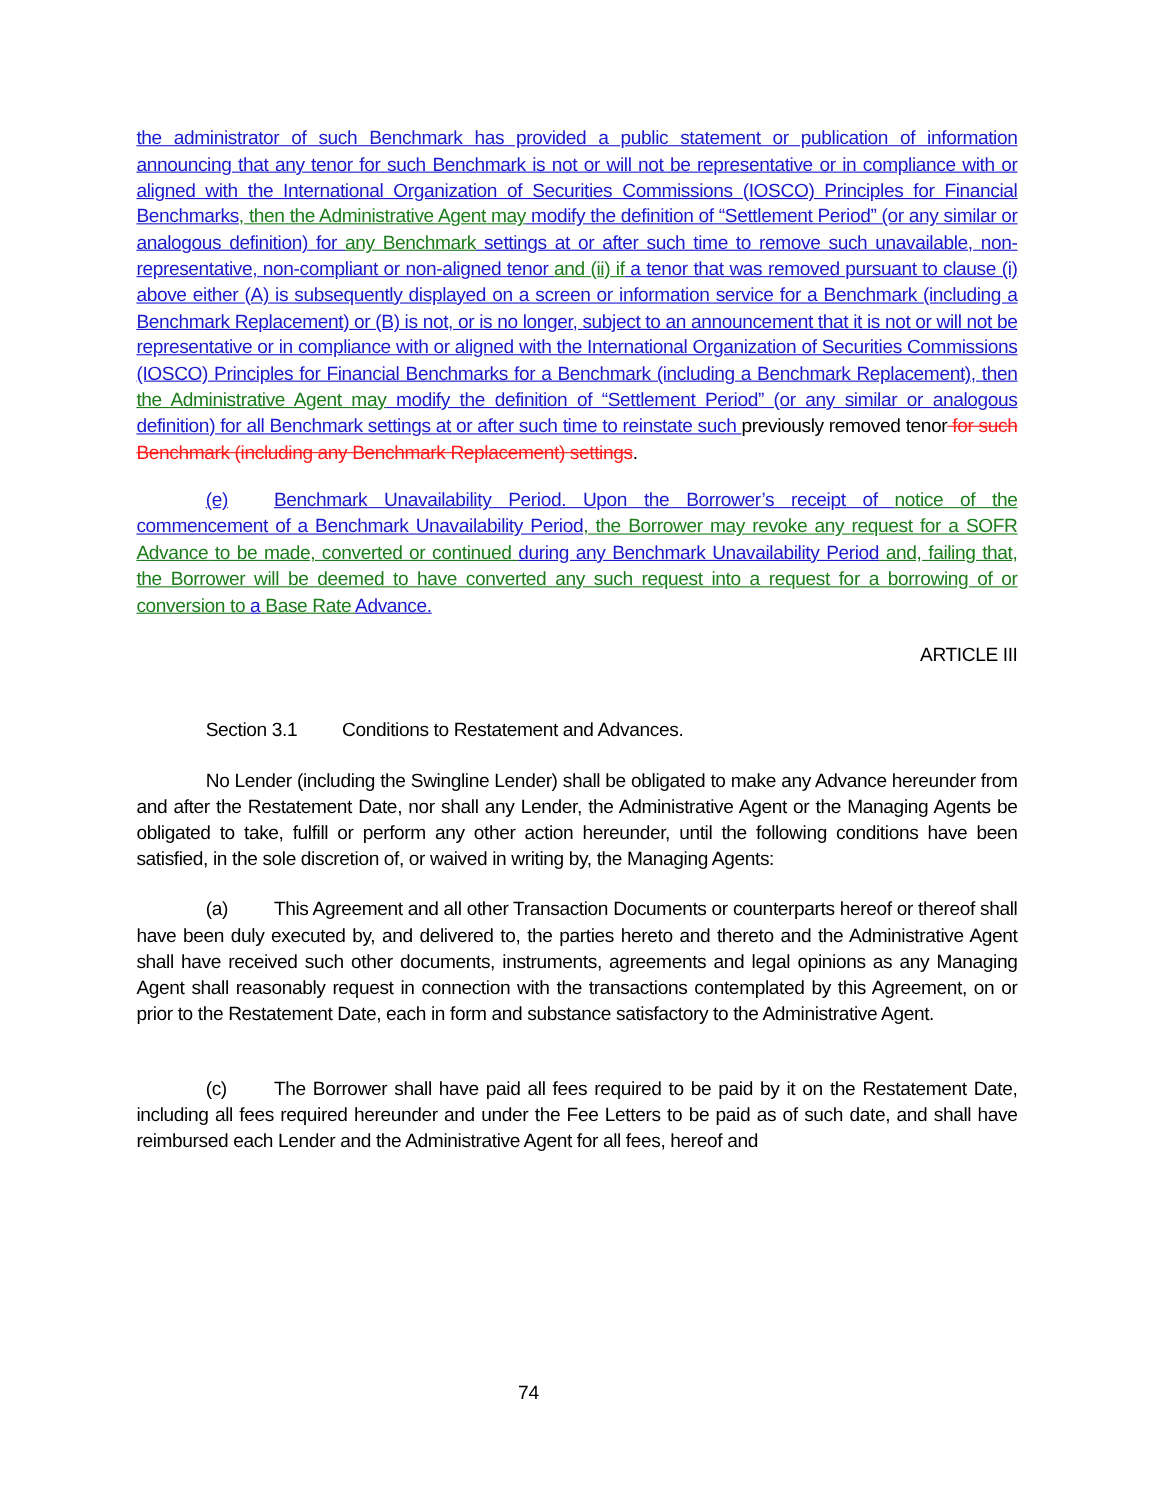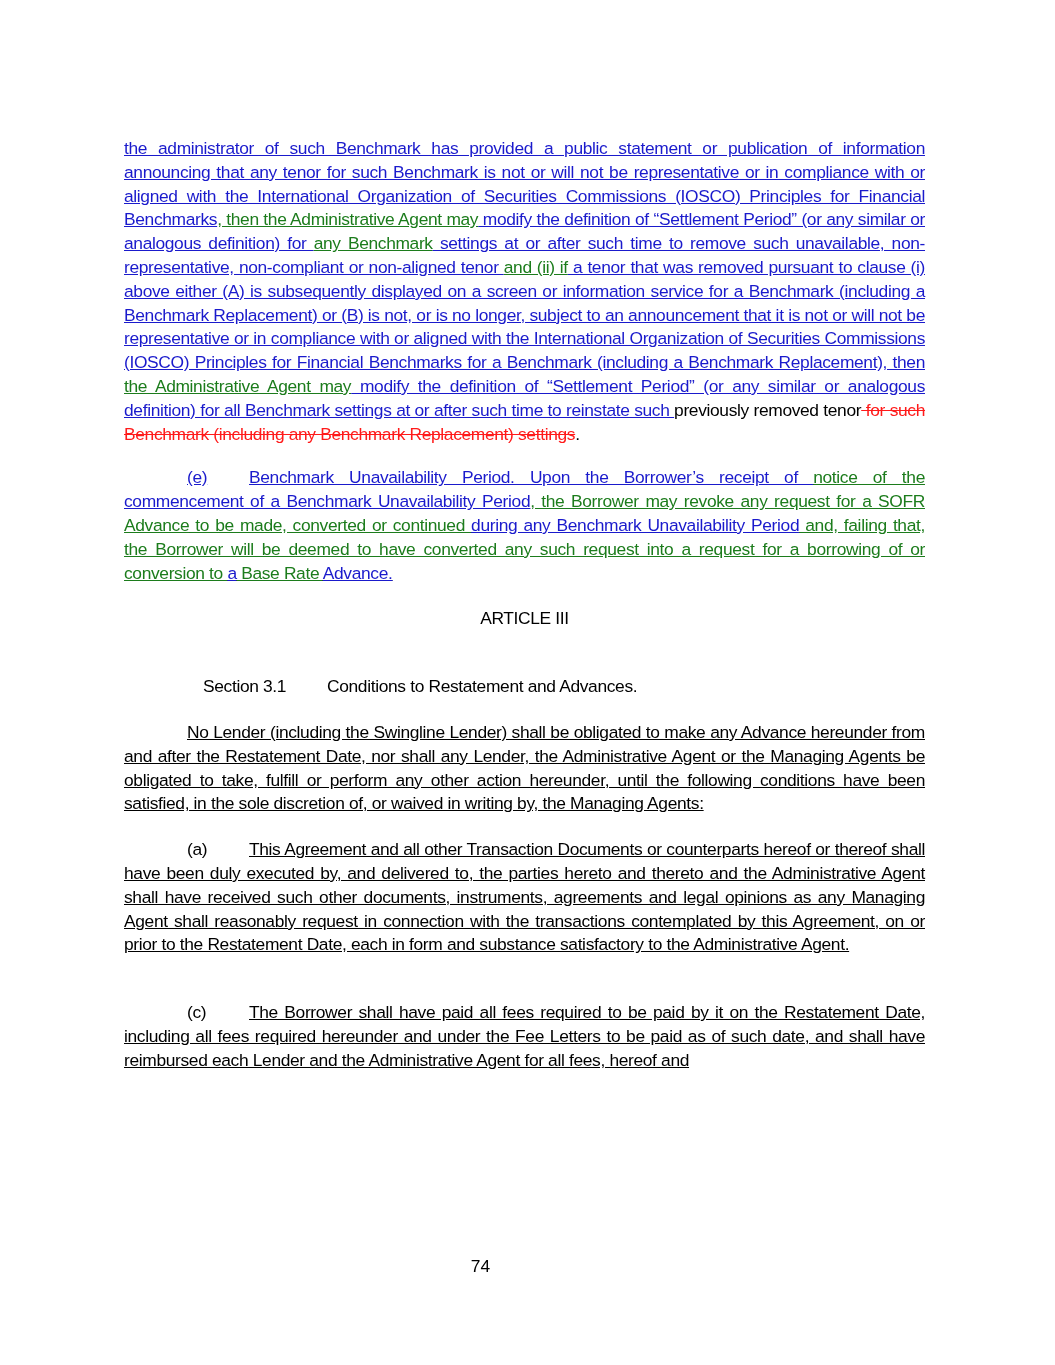--- a/index.html
+++ b/index.html
@@ -2,38 +2,38 @@
 <html><head>
 <meta charset="utf-8">
 <style>
   html, body { margin: 0; padding: 0; background: #ffffff; }
   body {
     width: 1055px; height: 1365px; position: relative; overflow: hidden;
     font-family: "Liberation Sans", "DejaVu Sans", sans-serif;
     color: #000000;
   }
   .page {
-    position: absolute; left: 124px; top: 137px; width: 801px;
+    position: absolute; left: 124px; top: 114px; width: 801px;
     font-size: 17.4px; line-height: 23.8px;
     letter-spacing: -0.35px;
   }
   .p { text-align: justify; margin: 0; }
-  .indent { text-indent: 63px; text-decoration: underline; }
+  .indent { text-indent: 63px; }
   .blue { color: #1a1acc; text-decoration: underline; text-decoration-color: #1a1acc; }
   .green { color: #1c7c1c; }
   .green.u { text-decoration: underline; text-decoration-color: #1c7c1c; }
   .red { color: #ff1a1a; text-decoration: line-through; text-decoration-color: #ff1a1a; }
   .black { color: #000; }
   .label { display: inline-block; width: 62px; text-indent: 0; }
-  .center { text-align: center; margin: 0; }
+  .center { text-align: right; margin: 0; }
   .gap-s { height: 20px; }
   .gap-m { height: 22px; }
   .u { }
   .section-line { margin: 0; padding-left: 63px; }
-  .sec-num { display: inline-block; width: 124px; margin-left: 16px; }
+  .sec-num { display: inline-block; width: 124px; }
   .page-num {
     position: absolute; top: 1256px; left: 0; width: 961px; text-align: center;
     font-size: 17.4px;
   }
 </style>
 </head>
 <body>
 
 <div class="page">
 

